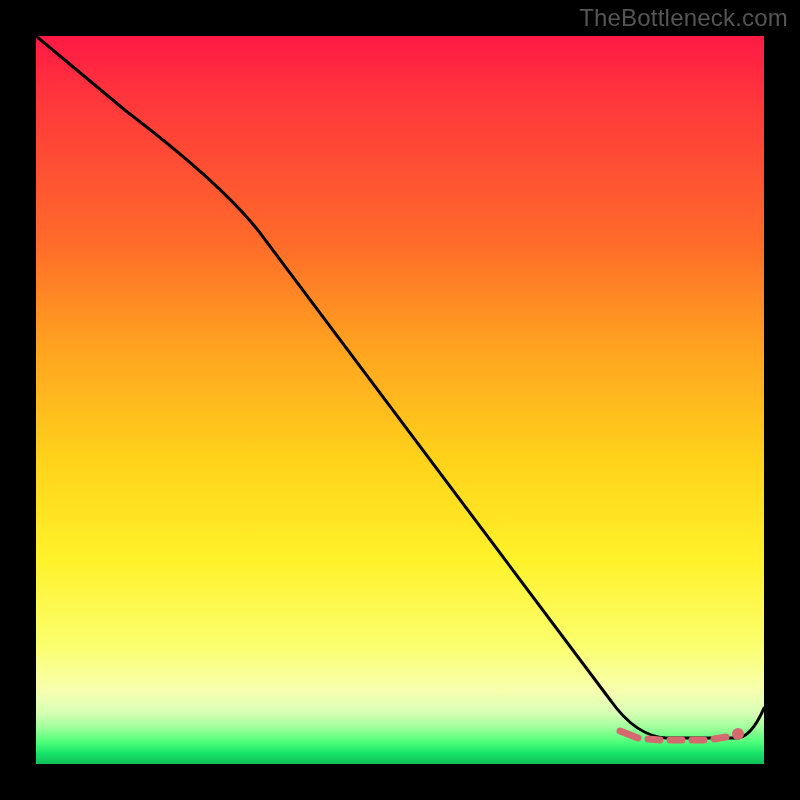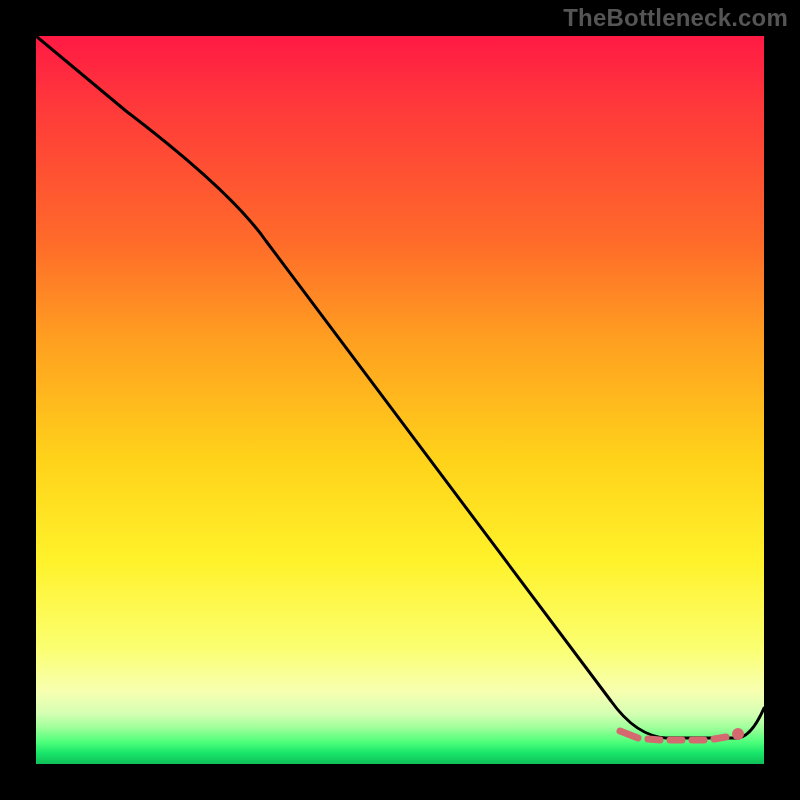--- a/index.html
+++ b/index.html
@@ -16,21 +16,21 @@
     width: 800px;
     height: 800px;
     background: #000;
   }
   .watermark {
     position: absolute;
     top: 4px;
     right: 12px;
     color: #555;
     font-size: 24px;
-    font-weight: 700;
+    font-weight: 400;
     letter-spacing: 0.2px;
     user-select: none;
   }
   .plot {
     position: absolute;
     left: 36px;
     top: 36px;
     width: 728px;
     height: 728px;
     

